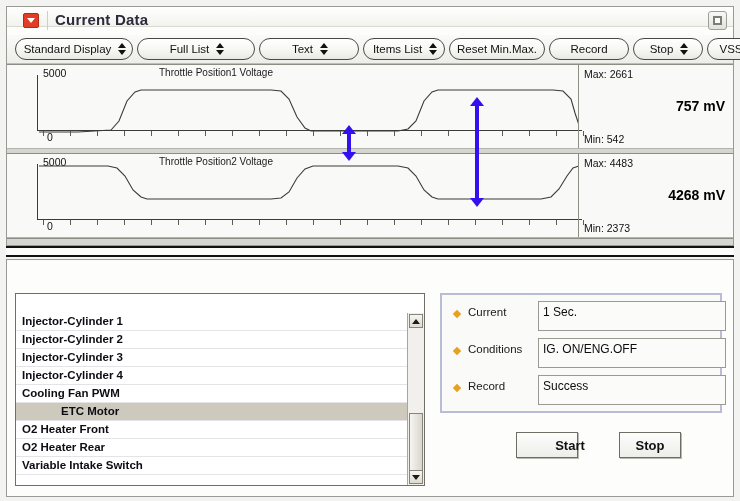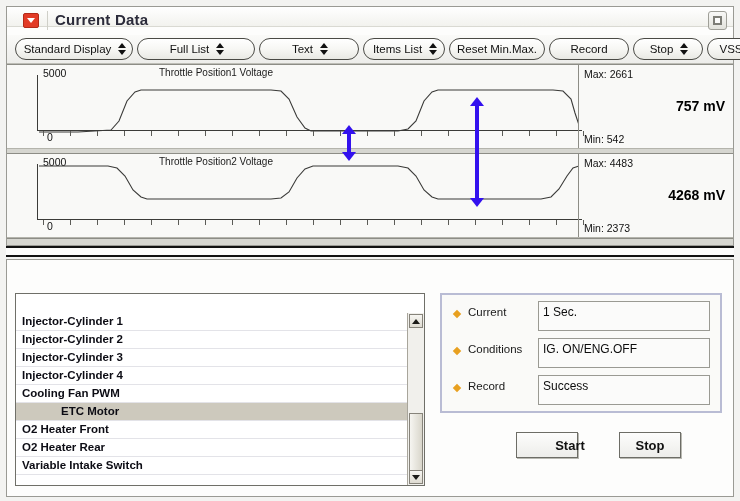--- a/index.html
+++ b/index.html
@@ -400,21 +400,21 @@
   .ilabel {
     position: absolute;
     left: 26px; top: 7px;
     font-size: 11.5px;
     color: #1a1a1a;
     white-space: nowrap;
   }
   .ifield {
     position: absolute;
     left: 96px; top: 2px;
-    width: 172px; height: 30px;
+    width: 188px; height: 30px;
     background: #fbfbfa;
     border: 1px solid #9a9a93;
     box-sizing: border-box;
     font-size: 12px;
     color: #0d0d0d;
     padding: 3px 0 18px 4px;
     white-space: nowrap;
   }
   .act-btn {
     position: absolute;

